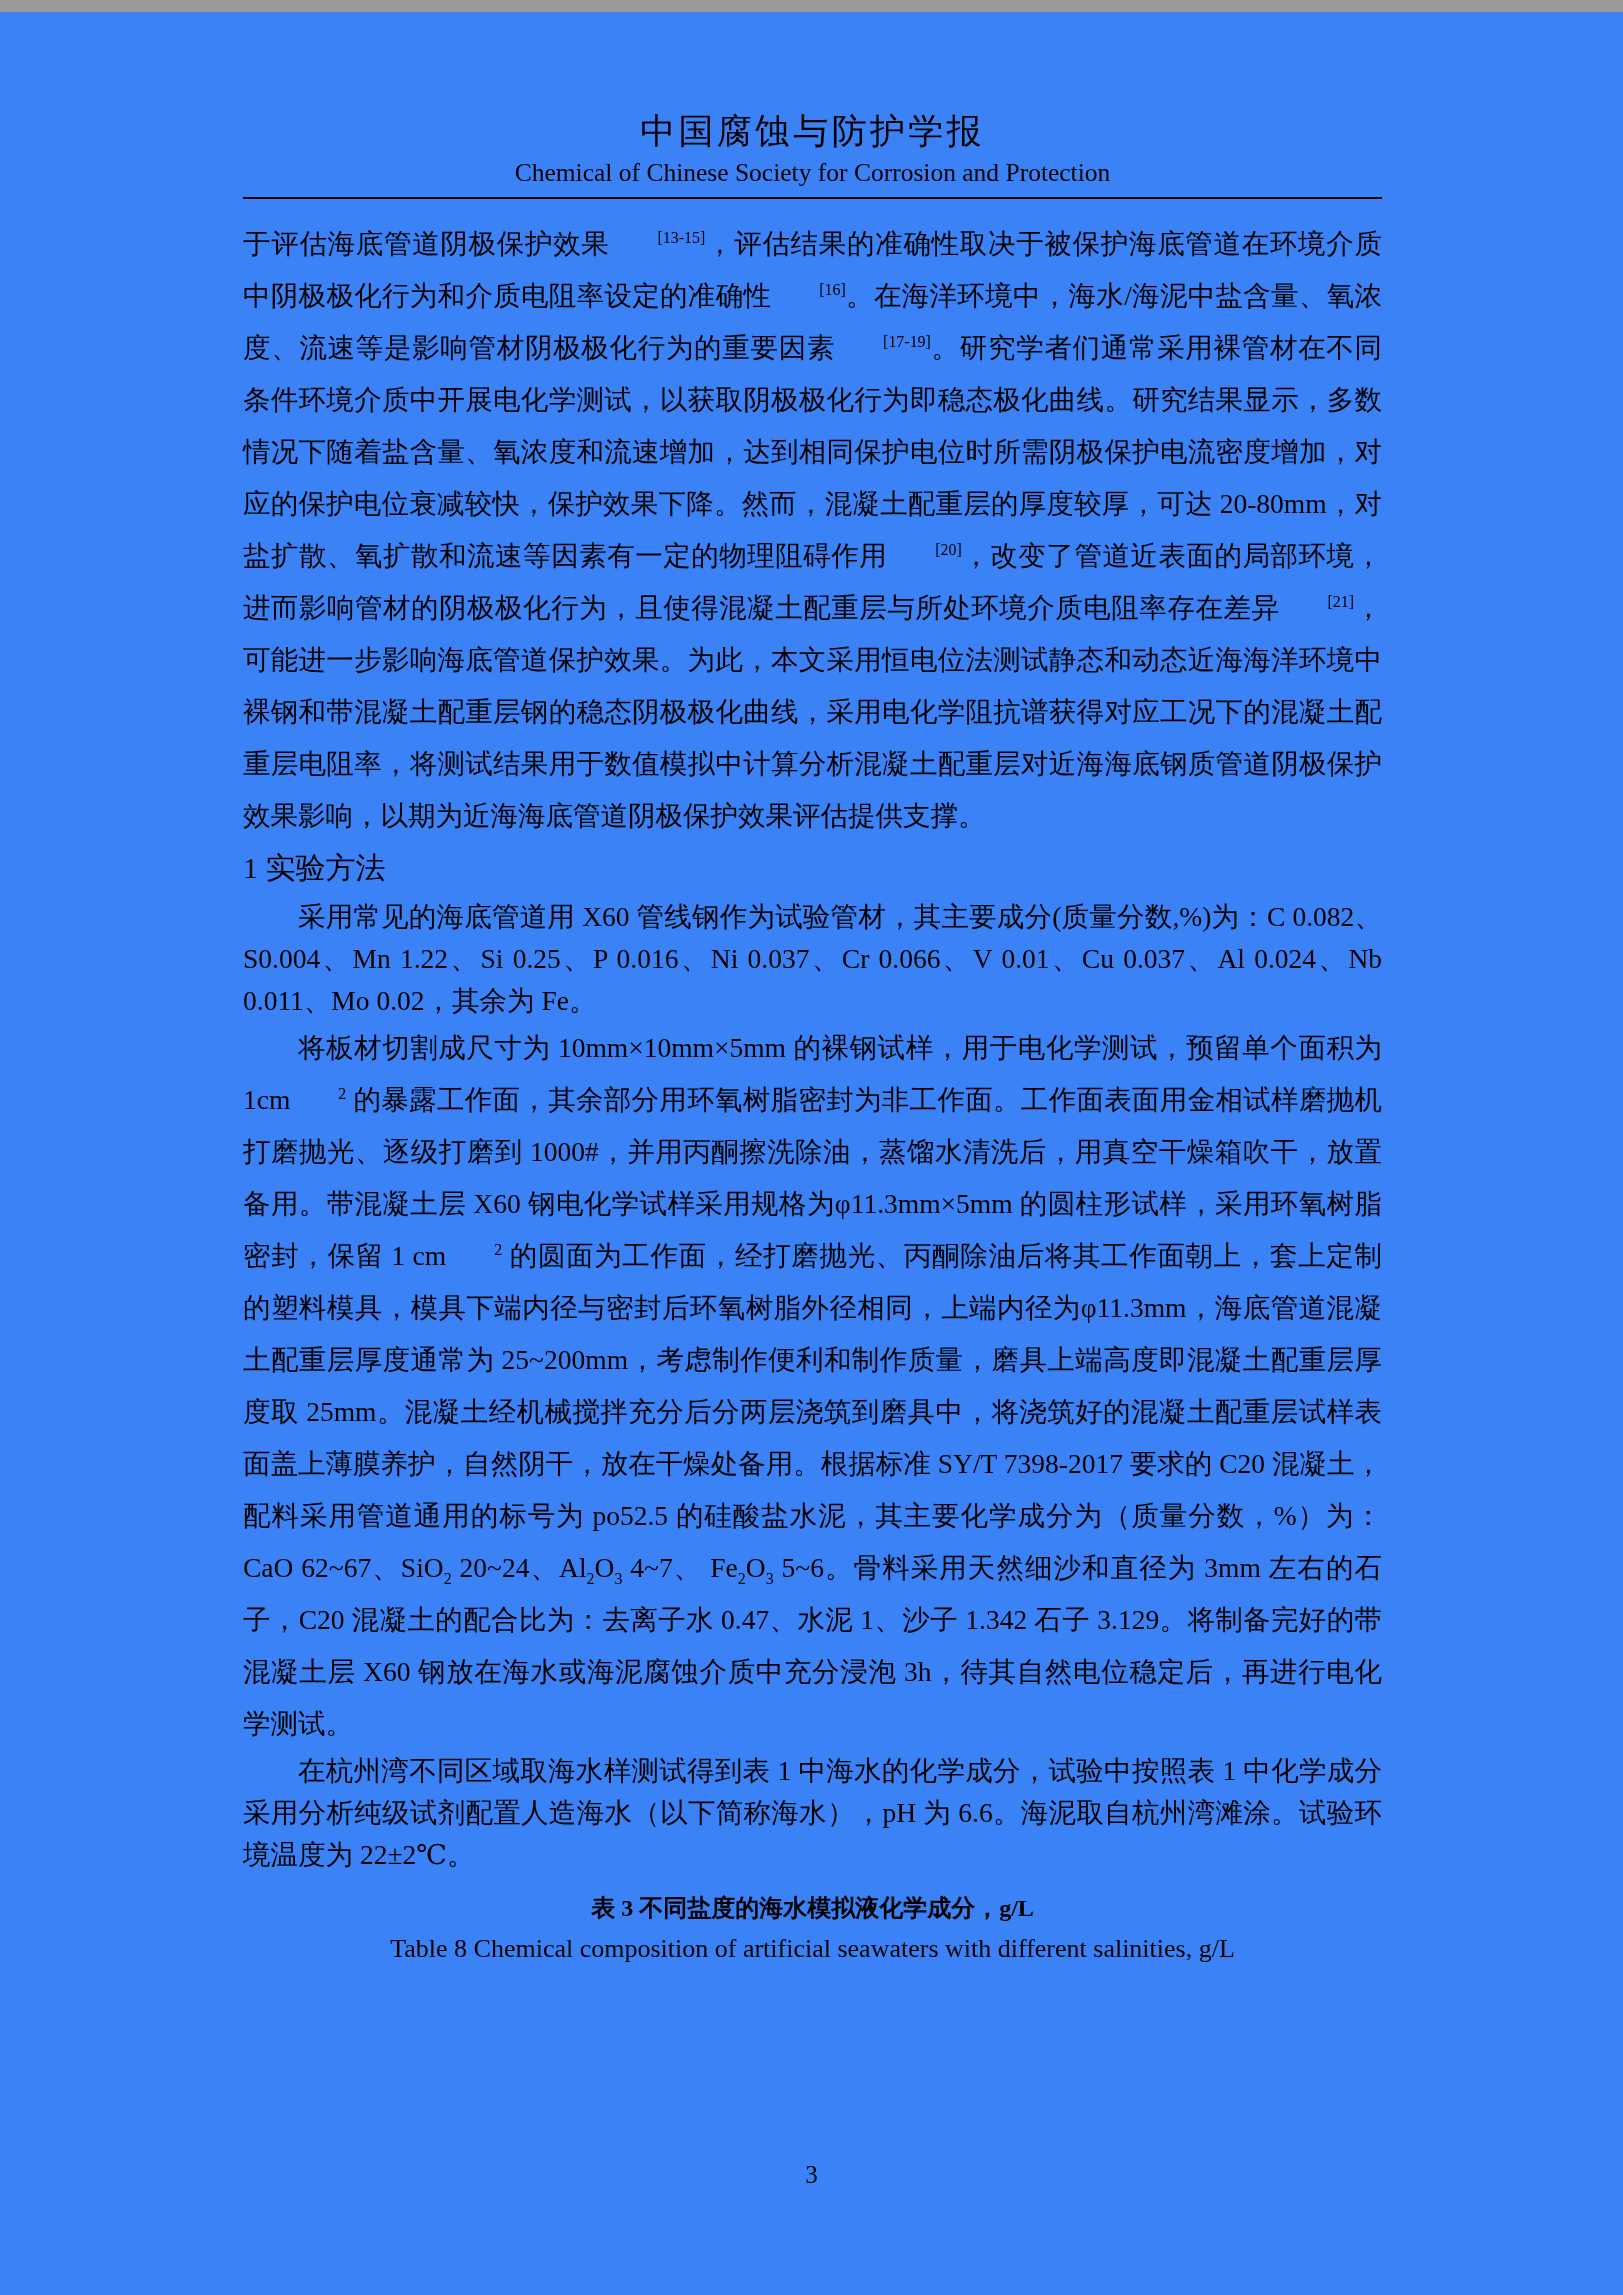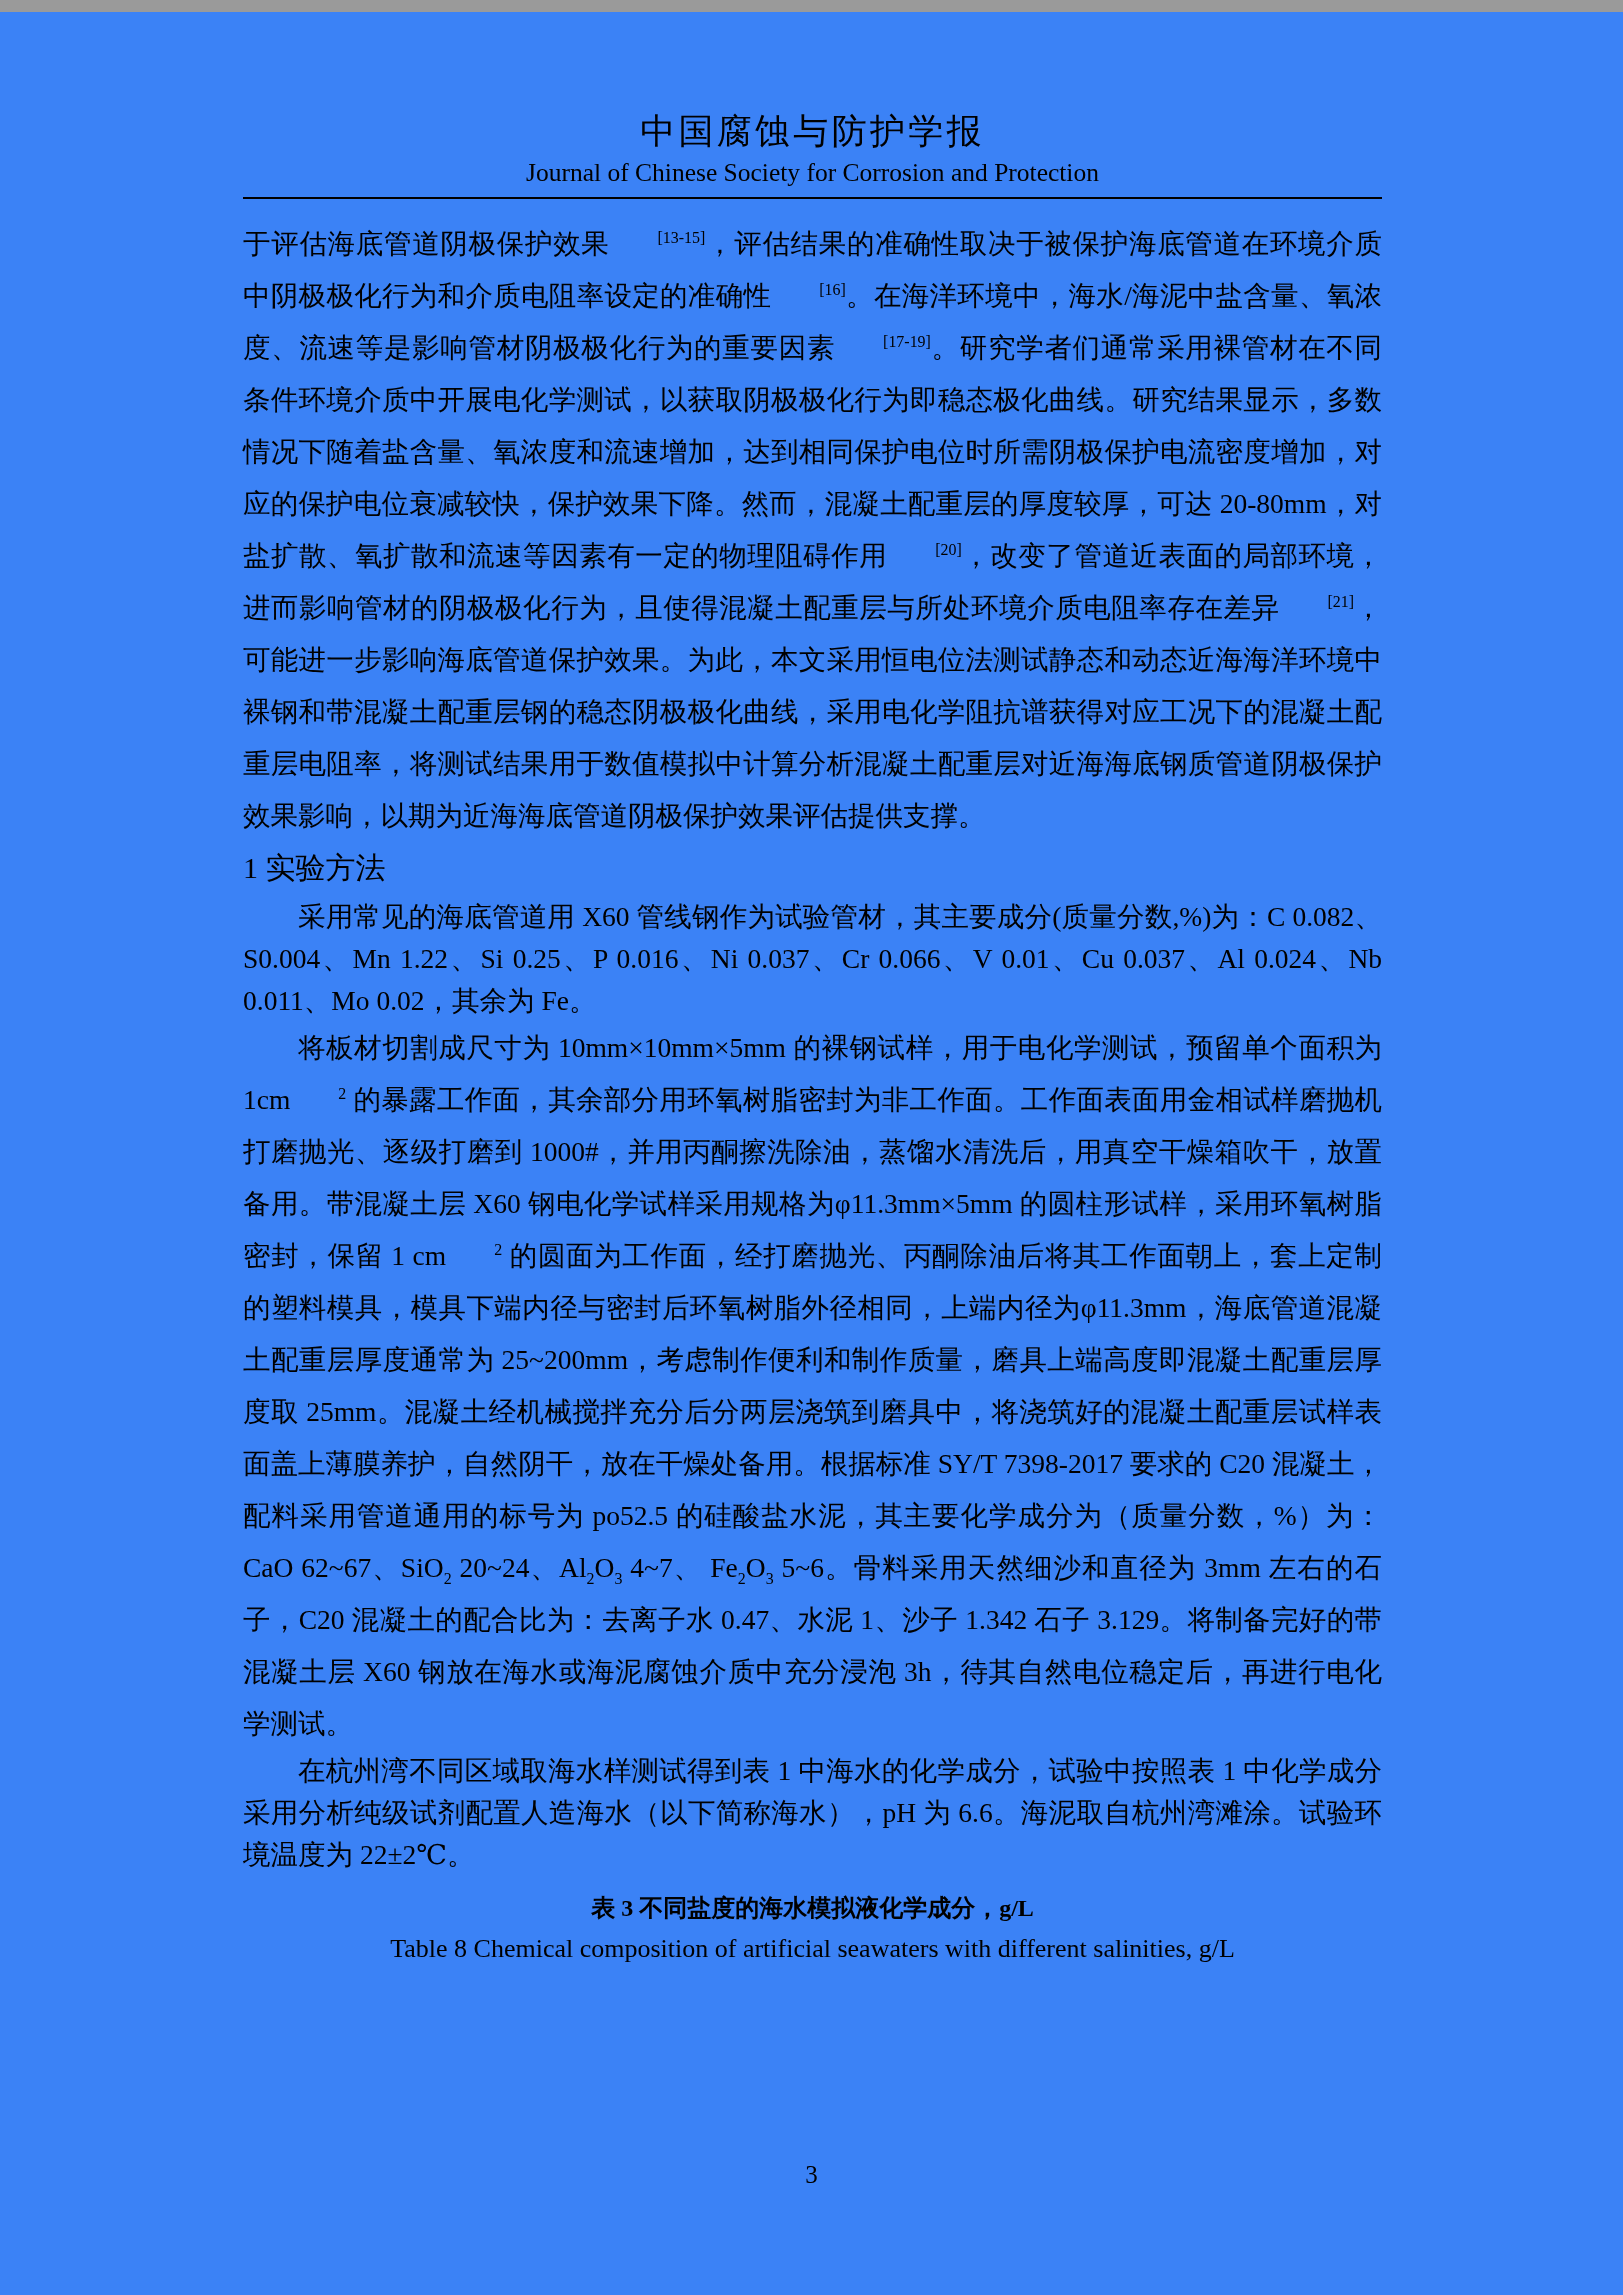--- a/index.html
+++ b/index.html
@@ -78,21 +78,21 @@
   .page-number { font-size: 25px; }
 </style>
 </head>
 <body>
 
 <div class="page">
   <div class="content">
 
     <header class="journal-header">
       <div class="journal-title-zh">中国腐蚀与防护学报</div>
-      <div class="journal-title-en">Journal of Chinese Society for Corrosion and Protection</div>
+      <div class="journal-title-en">Chemical of Chinese Society for Corrosion and Protection</div>
       <div class="header-rule"></div>
     </header>
 
     <main class="body-text">
 
       <p class="para wide"><span>于评估海底管道阴极保护效果</span><sup>[13-15]</sup><span>，评估结果的准确性取决于被保护海底管道在环境介质中阴极极化行为和介质电阻率设定的准确性</span><sup>[16]</sup><span>。在海洋环境中，海水/海泥中盐含量、氧浓度、流速等是影响管材阴极极化行为的重要因素</span><sup>[17-19]</sup><span>。研究学者们通常采用裸管材在不同条件环境介质中开展电化学测试，以获取阴极极化行为即稳态极化曲线。研究结果显示，多数情况下随着盐含量、氧浓度和流速增加，达到相同保护电位时所需阴极保护电流密度增加，对应的保护电位衰减较快，保护效果下降。然而，混凝土配重层的厚度较厚，可达 20-80mm，对盐扩散、氧扩散和流速等因素有一定的物理阻碍作用</span><sup>[20]</sup><span>，改变了管道近表面的局部环境，进而影响管材的阴极极化行为，且使得混凝土配重层与所处环境介质电阻率存在差异</span><sup>[21]</sup><span>，可能进一步影响海底管道保护效果。为此，本文采用恒电位法测试静态和动态近海海洋环境中裸钢和带混凝土配重层钢的稳态阴极极化曲线，采用电化学阻抗谱获得对应工况下的混凝土配重层电阻率，将测试结果用于数值模拟中计算分析混凝土配重层对近海海底钢质管道阴极保护效果影响，以期为近海海底管道阴极保护效果评估提供支撑。</span></p>
 
       <h2 class="section-heading">1 实验方法</h2>
 
       <p class="para tight indent"><span>采用常见的海底管道用 X60 管线钢作为试验管材，其主要成分(质量分数,%)为：C 0.082、S0.004、Mn 1.22、Si 0.25、P 0.016、Ni 0.037、Cr 0.066、V 0.01、Cu 0.037、Al 0.024、Nb 0.011、Mo 0.02，其余为 Fe。</span></p>

